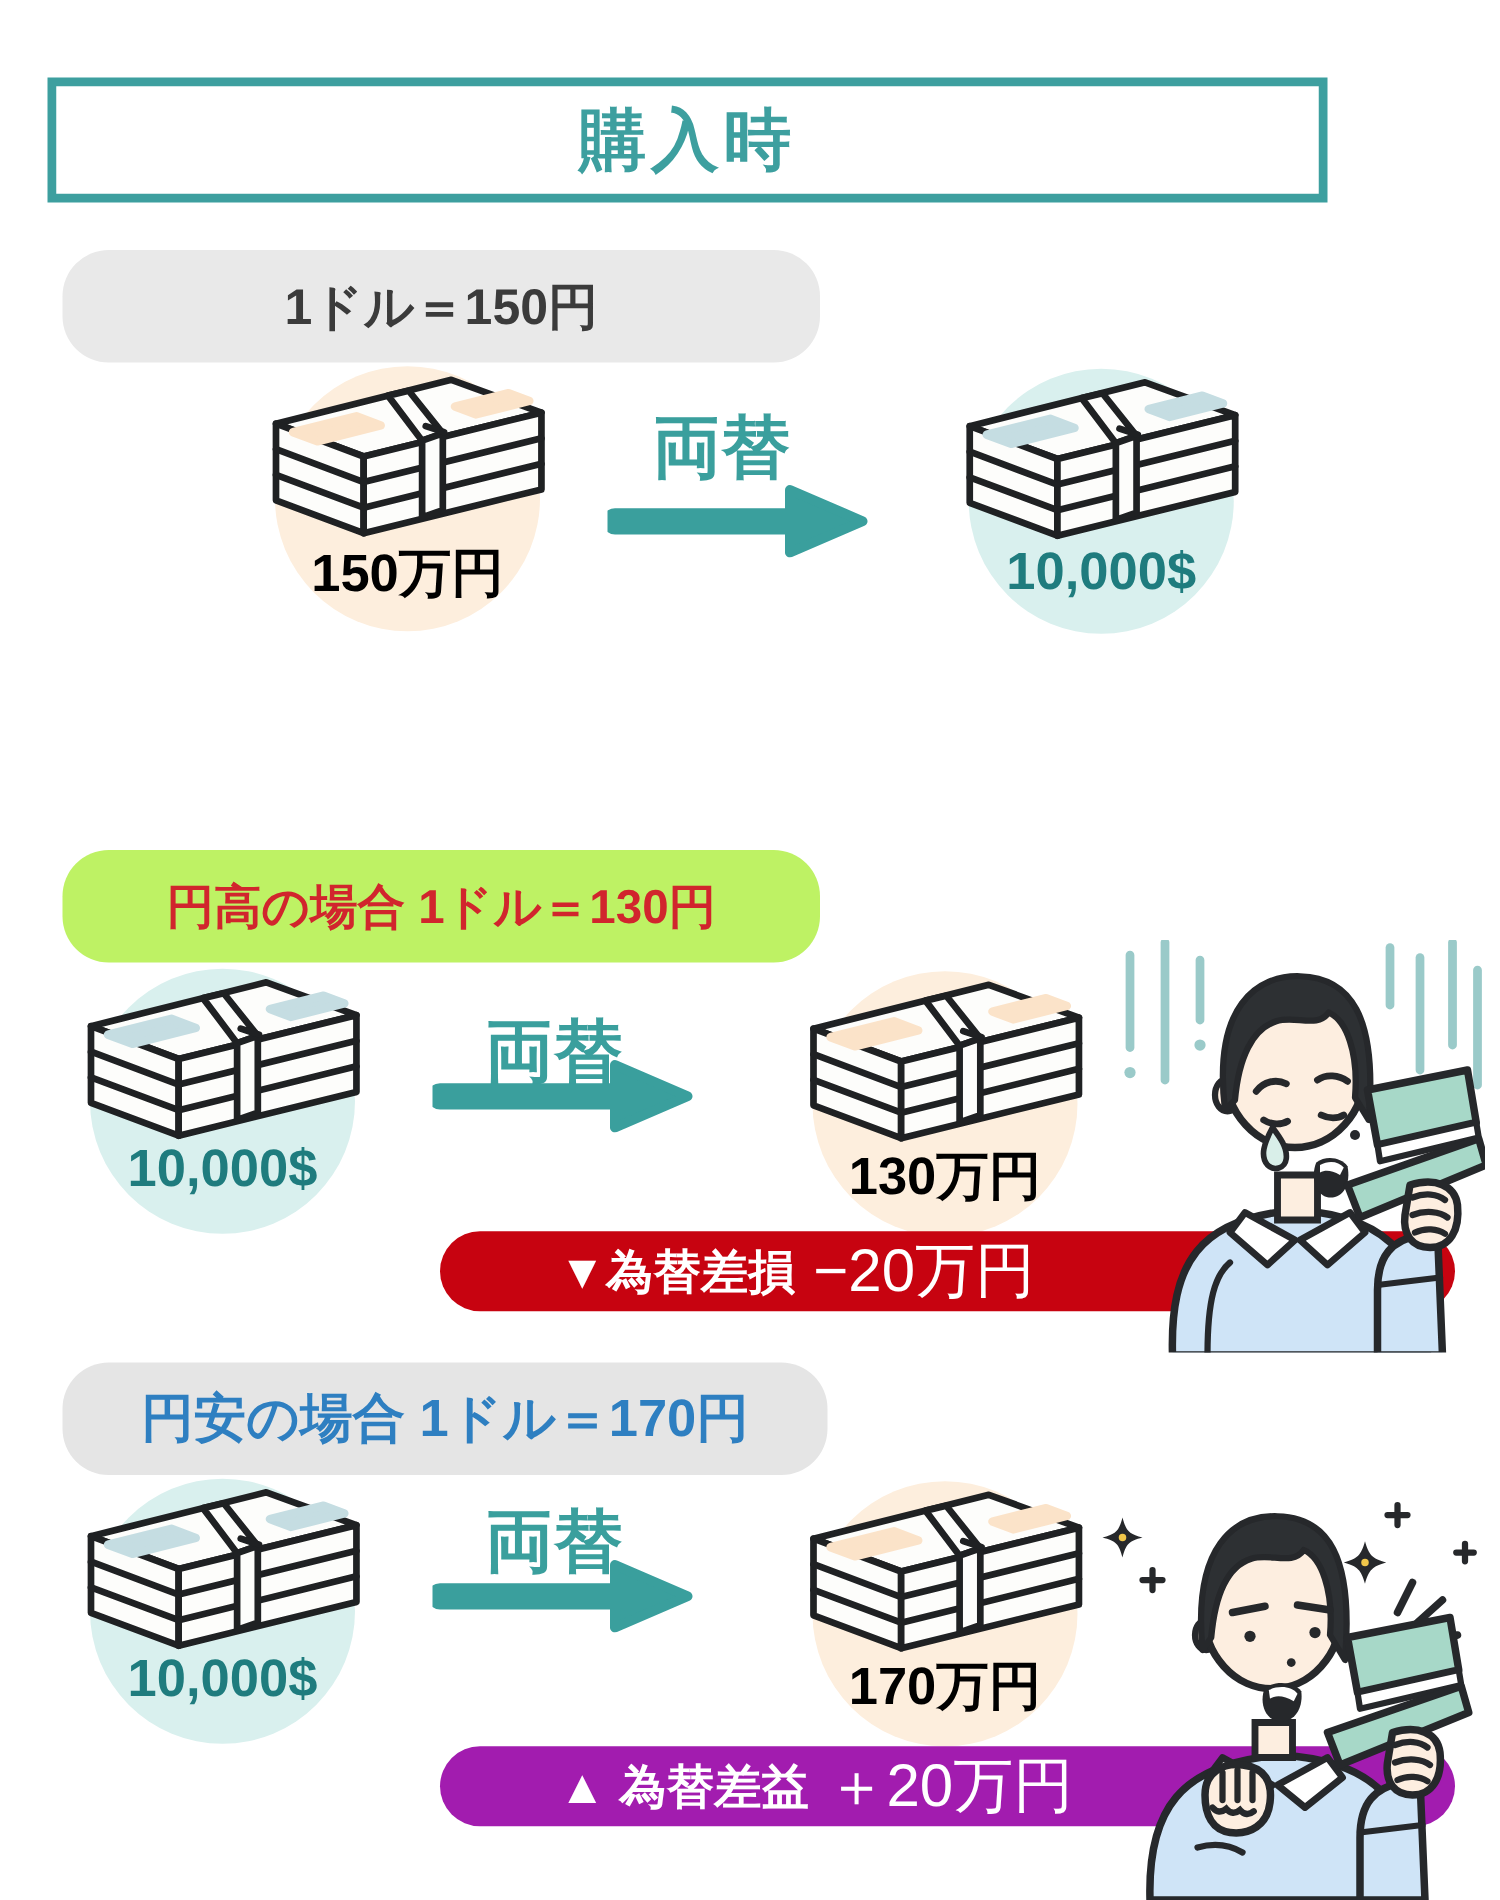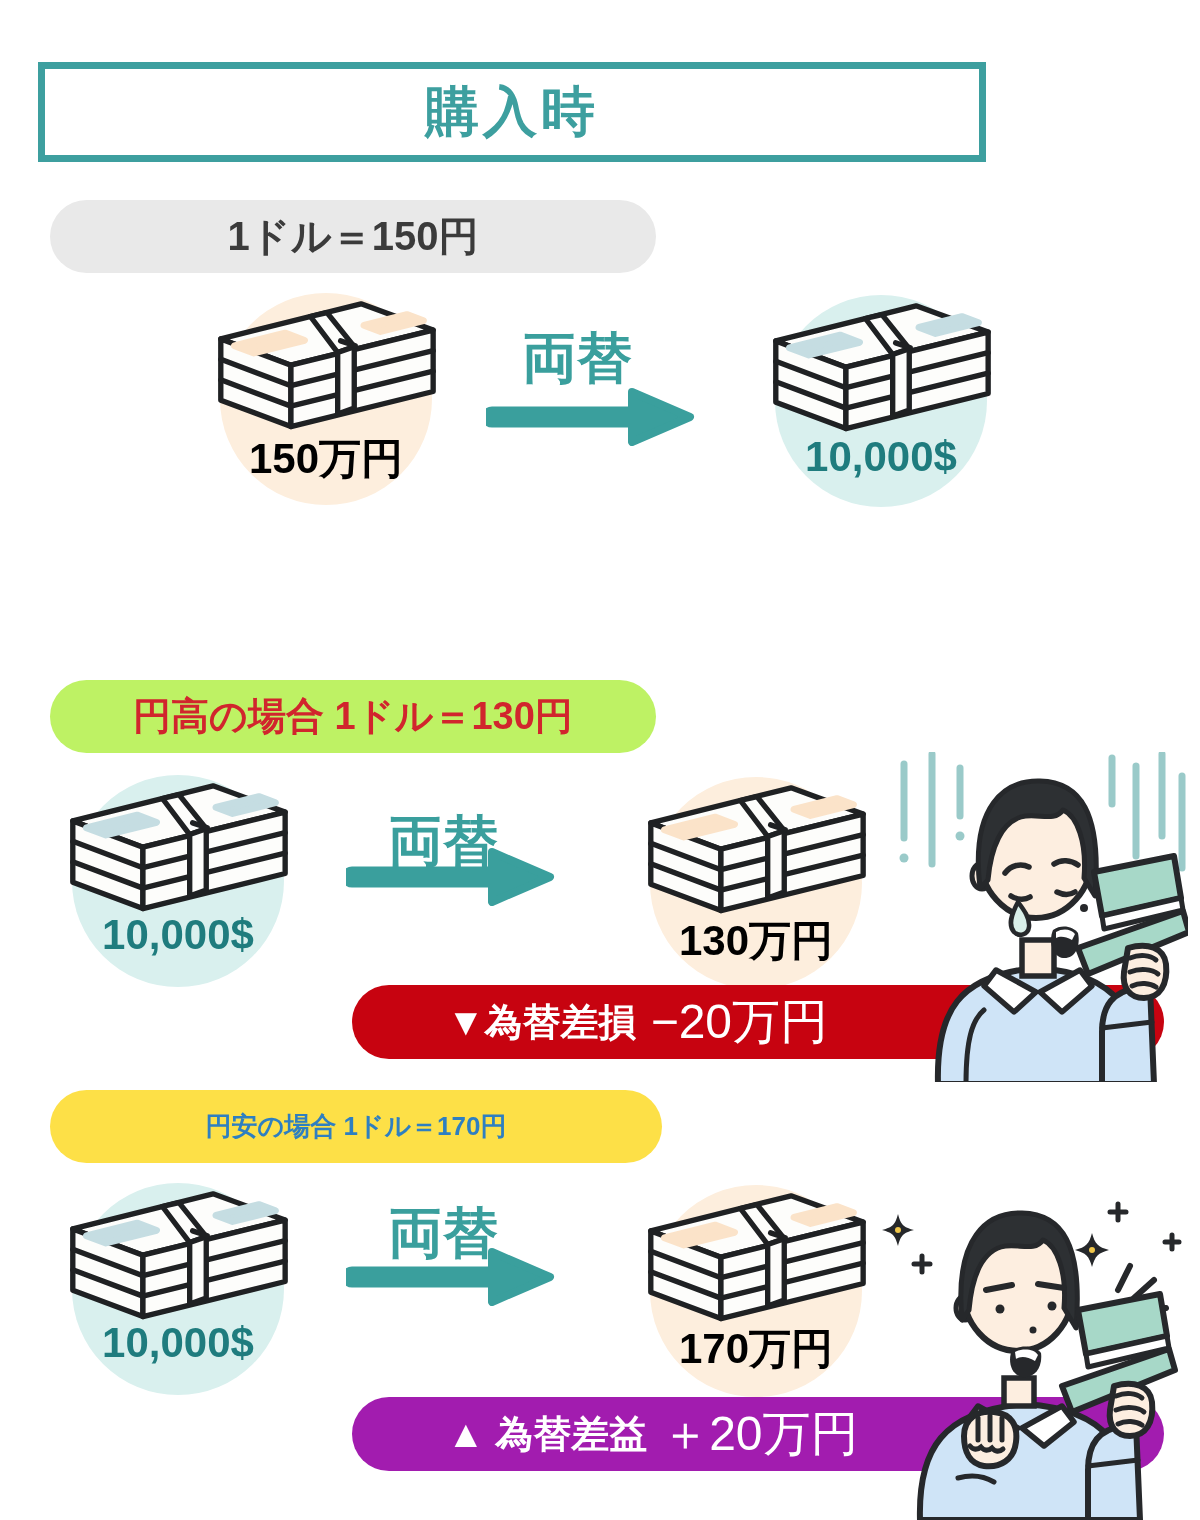--- a/index.html
+++ b/index.html
@@ -2,33 +2,33 @@
 <html><head>
 <meta charset="utf-8">
 <style>
   html,body { margin:0; padding:0; background:#ffffff; }
   #canvas {
     position:relative; width:1200px; height:1520px; background:#ffffff; overflow:hidden;
     font-family:"Liberation Sans","DejaVu Sans",sans-serif;
   }
 
   .section-header {
-    position:absolute; left:38px; width:948px; height:100px; box-sizing:border-box;
+    position:absolute; left:38px; width:1024px; height:100px; box-sizing:border-box;
     border:7px solid #3d9f9f; background:#ffffff;
     display:flex; align-items:center; justify-content:center;
     font-size:54px; font-weight:700; color:#3d9f9f; letter-spacing:4px;
   }
 
   .pill {
-    position:absolute; left:50px; height:73px; border-radius:37px;
+    position:absolute; left:50px; height:90px; border-radius:37px;
     display:flex; align-items:center; justify-content:center; font-weight:700;
   }
   .pill.gray { width:606px; background:#e9e9e9; color:#3b3b3b; font-size:40px; }
   .pill.pink { width:606px; background:#bef264; color:#d1252d; font-size:38px; }
-  .pill.blue { width:612px; background:#fde047; color:#2e7fc1; font-size:26px; }
+  .pill.blue { width:612px; background:#e5e5e5; color:#2e7fc1; font-size:42px; }
 
   .circle { position:absolute; width:212px; height:212px; border-radius:50%; z-index:1; }
   .circle.yen { background:#fdeedd; }
   .circle.usd { background:#d9f0ee; }
 
   .stack { position:absolute; width:226px; height:150px; z-index:2; }
   .stack.yen { --tint:#fbe3c9; }
   .stack.usd { --tint:#c5dde2; }
 
   .amount {
@@ -38,21 +38,21 @@
   .amount.yen { color:#000000; }
   .amount.usd { color:#1f7c7e; }
 
   .exchange-label {
     position:absolute; width:170px; text-align:center;
     font-size:55px; font-weight:700; color:#3a9f9d; white-space:nowrap;
   }
   .arrow { position:absolute; width:212px; height:58px; }
 
   .banner {
-    position:absolute; left:352px; width:812px; height:74px; border-radius:37px;
+    position:absolute; left:352px; width:812px; height:64px; border-radius:37px;
     display:flex; align-items:center; gap:14px; padding-left:95px; box-sizing:border-box;
     color:#ffffff; z-index:2; white-space:nowrap;
   }
   .banner.loss { background:#c70310; }
   .banner.gain { background:#a21caf; }
   .banner .prefix { font-size:38px; font-weight:700; }
   .banner .amount-big { font-size:48px; font-weight:400; }
 
   .person { position:absolute; z-index:3; }
   svg { display:block; }

